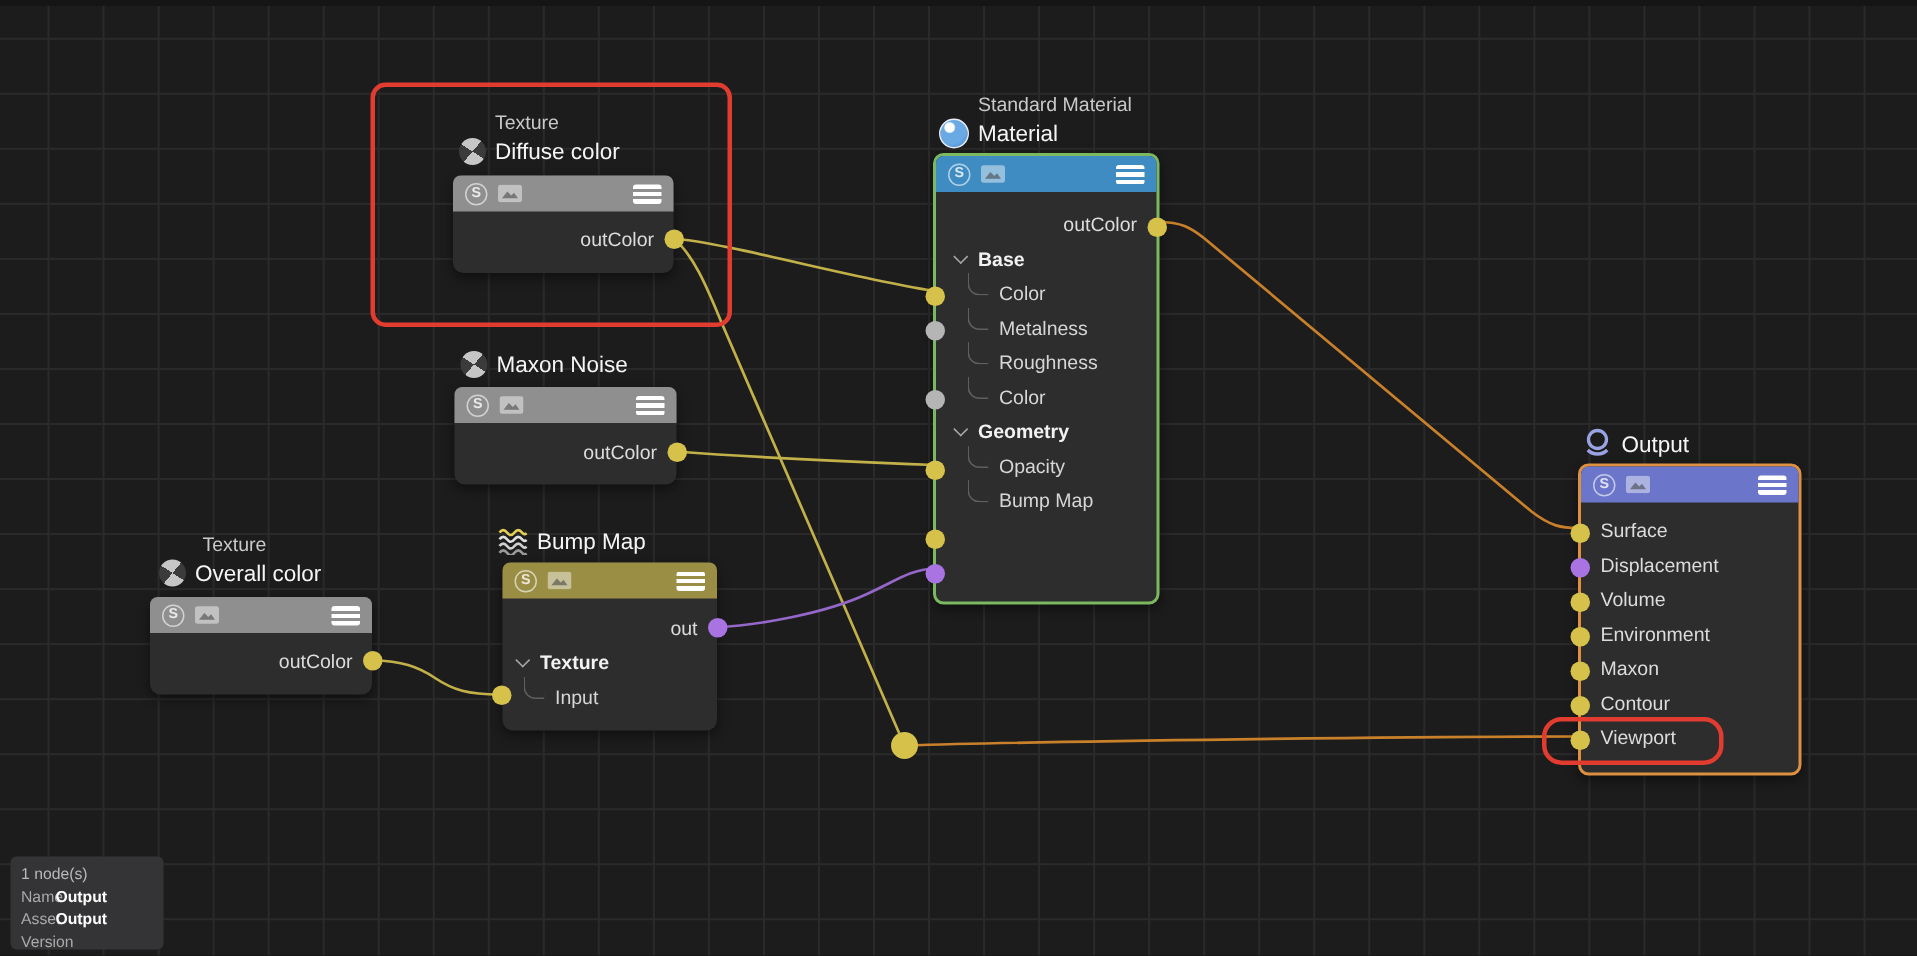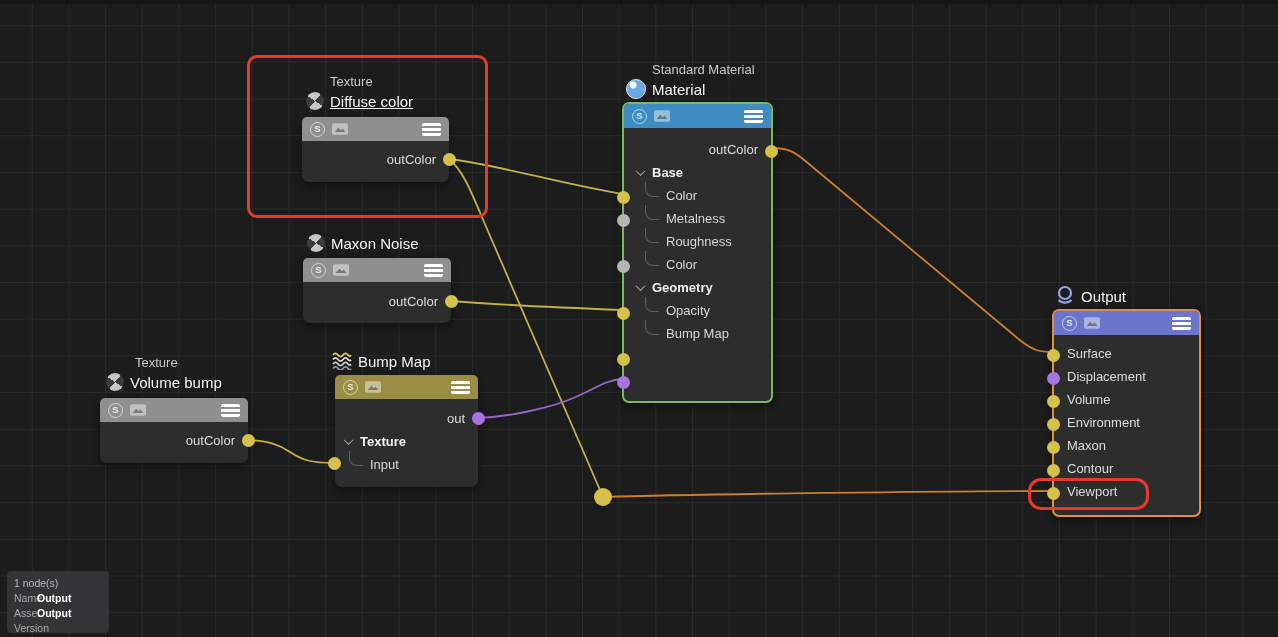--- a/index.html
+++ b/index.html
@@ -80,21 +80,21 @@
     <path class="w-yellow" d="M449 159 C485 162 570 186 623 194"></path>
     <path class="w-yellow" d="M449 159 C463 170 473 196 481 215 L603 497"></path>
     <path class="w-yellow" d="M451 301 C490 304 570 308 623 310"></path>
     <path class="w-yellow" d="M248 440 C268 441 278 444 290 452 C302 460 312 463 333 463"></path>
     <path class="w-purple" d="M478 418 C505 417 550 409 578 396 C598 387 606 380 623 379"></path>
     <path class="w-orange" d="M772 148 C788 148 794 152 803 159 L1021 341 C1034 351 1041 352 1052 352"></path>
     <path class="w-orange" d="M603 497 C700 494 950 491 1052 491"></path>
   </svg>
 
   <div class="nlabel" style="left:330px;top:74px;">Texture</div>
-  <div class="ntitle" style="left:306px;top:92px;text-decoration:underline;">
+  <div class="ntitle" style="left:306px;top:92px;">
     <span class="sphere-tex"></span>
     <span>Diffuse color</span>
   </div>
   <div class="node-box" style="left:302px;top:117px;width:147px;height:65px;">
     <div class="hdr hdr-tex">
       <span class="s-ico">S</span>
       <span class="img-ico">
         <svg width="16" height="12" viewBox="0 0 18 13">
             <rect width="18" height="13" rx="2" fill="rgba(255,255,255,.45)"></rect>
             <path d="M3 10 L7 5 L10 8 L12 6 L15 10 Z" fill="rgba(60,60,60,.55)"></path>
@@ -125,21 +125,21 @@
     </div>
     <div style="padding-top:7.5px;">
       <div class="row out">outColor</div>
     </div>
     <span class="port r py" style="top:36.5px;"></span>
   </div>
 
   <div class="nlabel" style="left:135px;top:355px;">Texture</div>
   <div class="ntitle" style="left:106px;top:373px;">
     <span class="sphere-tex"></span>
-    <span>Volume bump</span>
+    <span>Overall color</span>
   </div>
   <div class="node-box" style="left:100px;top:398px;width:148px;height:65px;">
     <div class="hdr hdr-tex">
       <span class="s-ico">S</span>
       <span class="img-ico">
         <svg width="16" height="12" viewBox="0 0 18 13">
             <rect width="18" height="13" rx="2" fill="rgba(255,255,255,.45)"></rect>
             <path d="M3 10 L7 5 L10 8 L12 6 L15 10 Z" fill="rgba(60,60,60,.55)"></path>
           </svg>
       </span>

